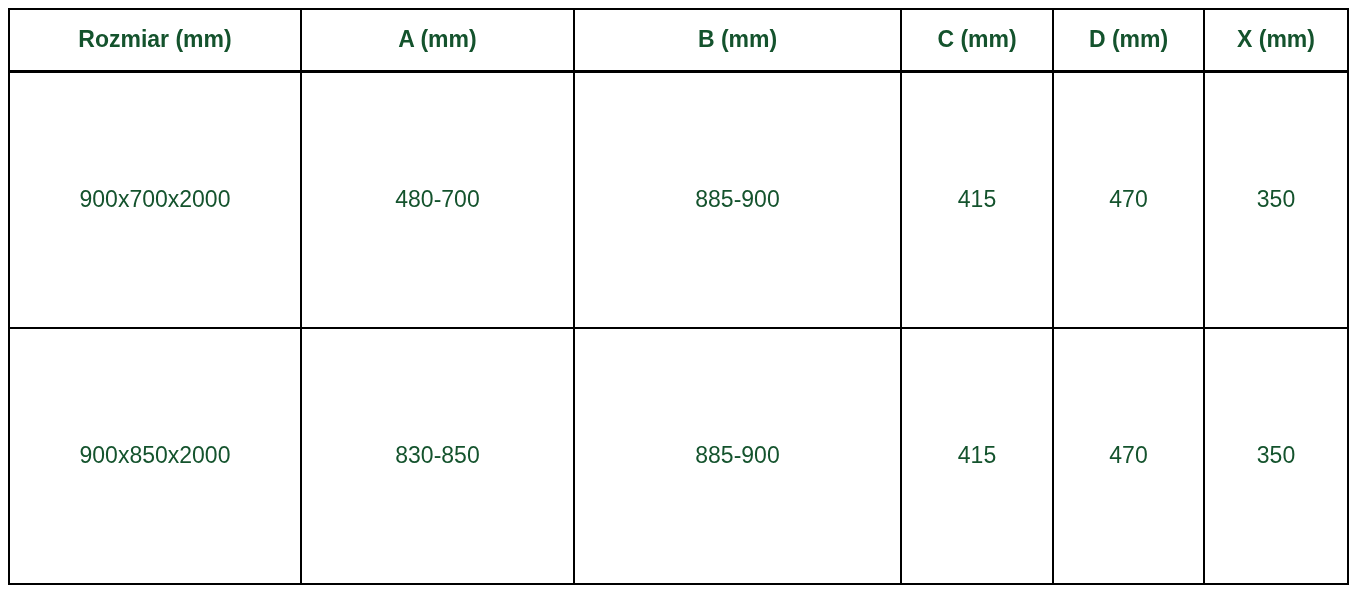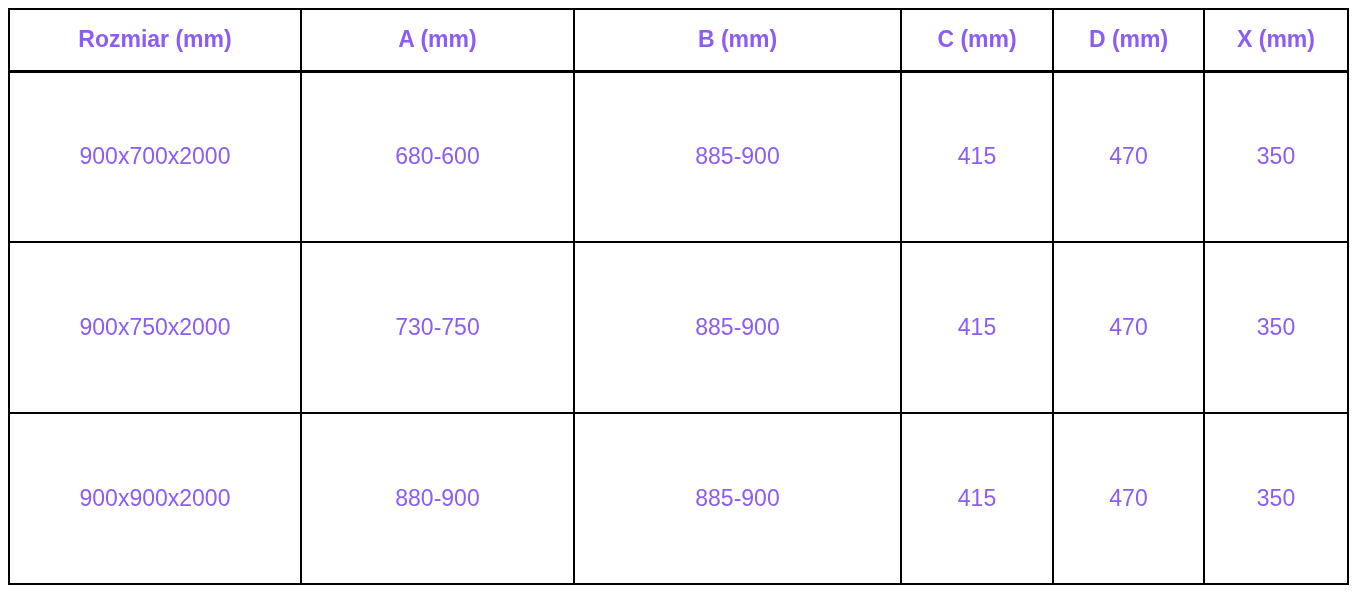--- a/index.html
+++ b/index.html
@@ -23,21 +23,21 @@
     height: 577px;
     border-collapse: collapse;
     table-layout: fixed;
     background: #ffffff;
   }
   table.spec-table th,
   table.spec-table td {
     border: 2px solid #000000;
     text-align: center;
     vertical-align: middle;
-    color: #8b5cf6;
+    color: #14532d;
     padding: 16px;
     overflow: hidden;
     white-space: nowrap;
   }
   table.spec-table thead tr {
     height: 62px;
   }
   table.spec-table tbody tr {
     height: 64px;
   }
@@ -77,44 +77,36 @@
         <th>A (mm)</th>
         <th>B (mm)</th>
         <th>C (mm)</th>
         <th>D (mm)</th>
         <th>X (mm)</th>
       </tr>
     </thead>
     <tbody id="table-body">
   <tr>
     <td>900x700x2000</td>
-    <td>680-600</td>
-    <td>885-900</td>
-    <td>415</td>
-    <td>470</td>
-    <td>350</td>
-  </tr>
-
-  <tr>
-    <td>900x750x2000</td>
-    <td>730-750</td>
+    <td>480-700</td>
     <td>885-900</td>
     <td>415</td>
     <td>470</td>
     <td>350</td>
   </tr>
 
 
 
   <tr>
-    <td>900x900x2000</td>
-    <td>880-900</td>
+    <td>900x850x2000</td>
+    <td>830-850</td>
     <td>885-900</td>
     <td>415</td>
     <td>470</td>
     <td>350</td>
   </tr>
 
 
 
+
 </tbody>
   </table>
 </div>
 
 </body></html>

